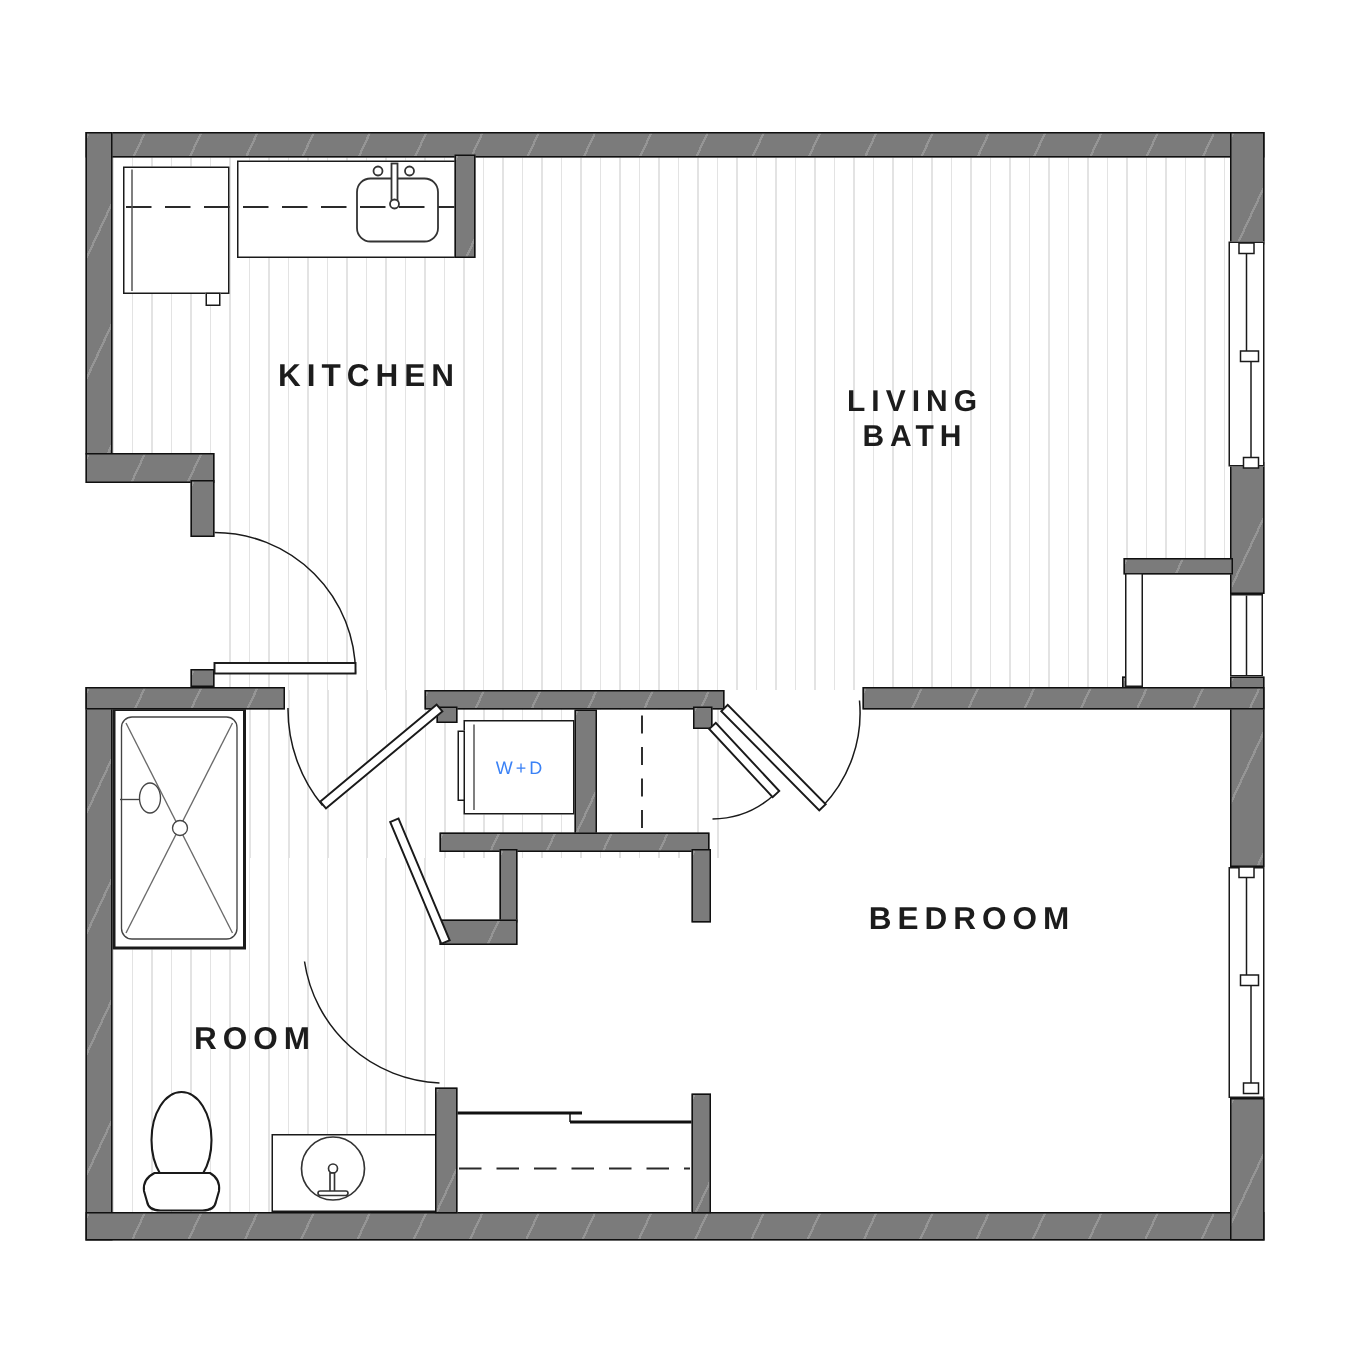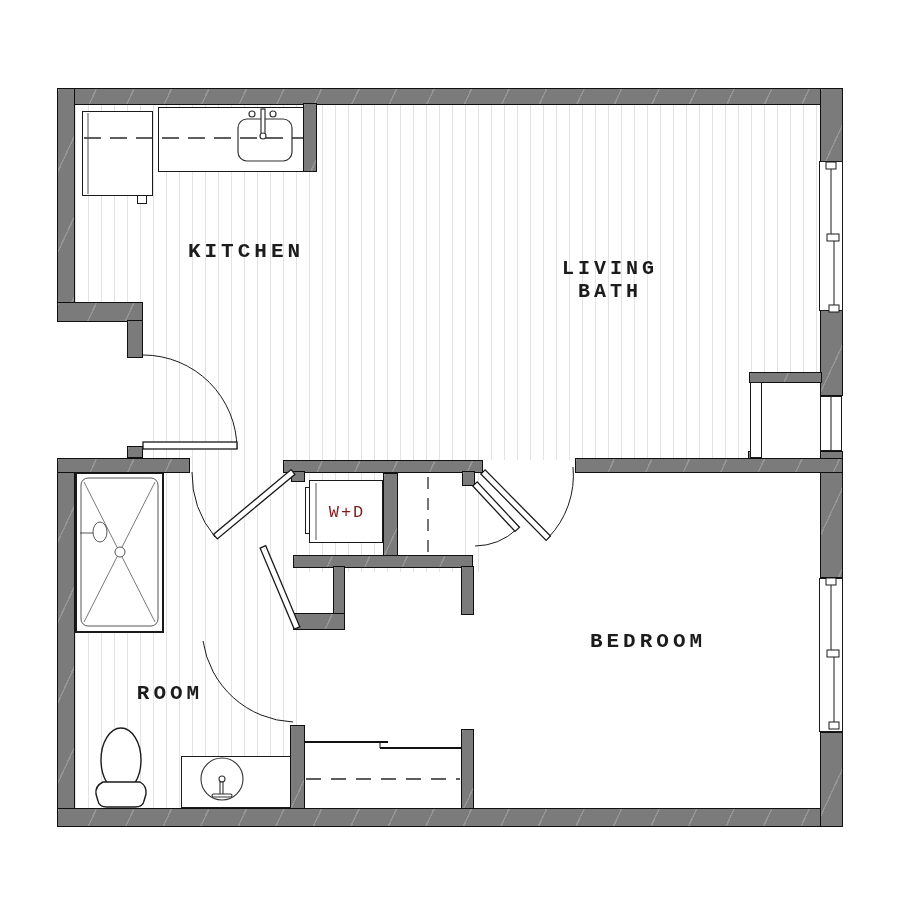--- a/index.html
+++ b/index.html
@@ -1,30 +1,30 @@
 <!DOCTYPE html>
 <html><head>
 <meta charset="utf-8">
 <style>
   html,body{margin:0;padding:0;background:#fff;}
   #plan{position:relative;width:900px;height:900px;background:#fff;overflow:hidden;
-        font-family:Liberation Mono, monospace;}
+        font-family:Liberation Sans, sans-serif;}
   .floor{position:absolute;z-index:1;
          background:repeating-linear-gradient(to right,#e3e3e3 0 1px,rgba(0,0,0,0) 1px 13px);}
   .patch{position:absolute;z-index:2;background:#fff;}
   .fix{position:absolute;z-index:3;background:#fff;border:1.5px solid #1a1a1a;box-sizing:border-box;}
   .wall{position:absolute;z-index:4;background-color:#7b7b7b;
         background-image:repeating-linear-gradient(115deg,rgba(255,255,255,.20) 0 1.5px,rgba(255,255,255,0) 1.5px 34px);
         border:1.5px solid #101010;box-sizing:border-box;}
   .win{position:absolute;z-index:5;background:#fff;border:1px solid #1a1a1a;box-sizing:border-box;}
   #overlay{position:absolute;left:0;top:0;z-index:6;}
   .lbl{position:absolute;z-index:7;color:#1c1c1c;font-weight:bold;font-size:21px;
        letter-spacing:4px;white-space:nowrap;transform:translate(-50%,-50%);text-align:center;}
   .lbl-sub{font-size:20px;}
-  #wd-label{color:#7f1d1d;font-weight:normal;font-size:17px;letter-spacing:2px;}
+  #wd-label{color:#3b82f6;font-weight:normal;font-size:12px;letter-spacing:2px;}
 </style>
 </head>
 <body>
 
 <div id="plan">
 
   <div class="floor" style="left:75px;top:105px;width:745px;height:355px;"></div>
   <div class="floor" style="left:75px;top:460px;width:408px;height:112px;"></div>
   <div class="floor" style="left:75px;top:572px;width:230px;height:236px;"></div>
 
@@ -146,17 +146,17 @@
       <path d="M203,641 A95,95 0 0 0 293,722" stroke-width="1"></path>
       <rect x="297" y="625" width="88" height="6" fill="#fff" transform="rotate(-112.8 297 628)"></rect>
     </g>
   </svg>
 
   <div class="lbl" style="left:246px;top:251px;">KITCHEN</div>
   <div class="lbl lbl-sub" style="left:610px;top:280px;">
     <div>LIVING</div>
     <div>BATH</div>
   </div>
-  <div class="lbl" style="left:648px;top:641px;">BEDROOM</div>
+  <div class="lbl" style="left:648px;top:613px;">BEDROOM</div>
   <div class="lbl" style="left:170px;top:693px;">ROOM</div>
   <div class="lbl" id="wd-label" style="left:347px;top:512px;">W+D</div>
 
 </div>
 
 </body></html>

